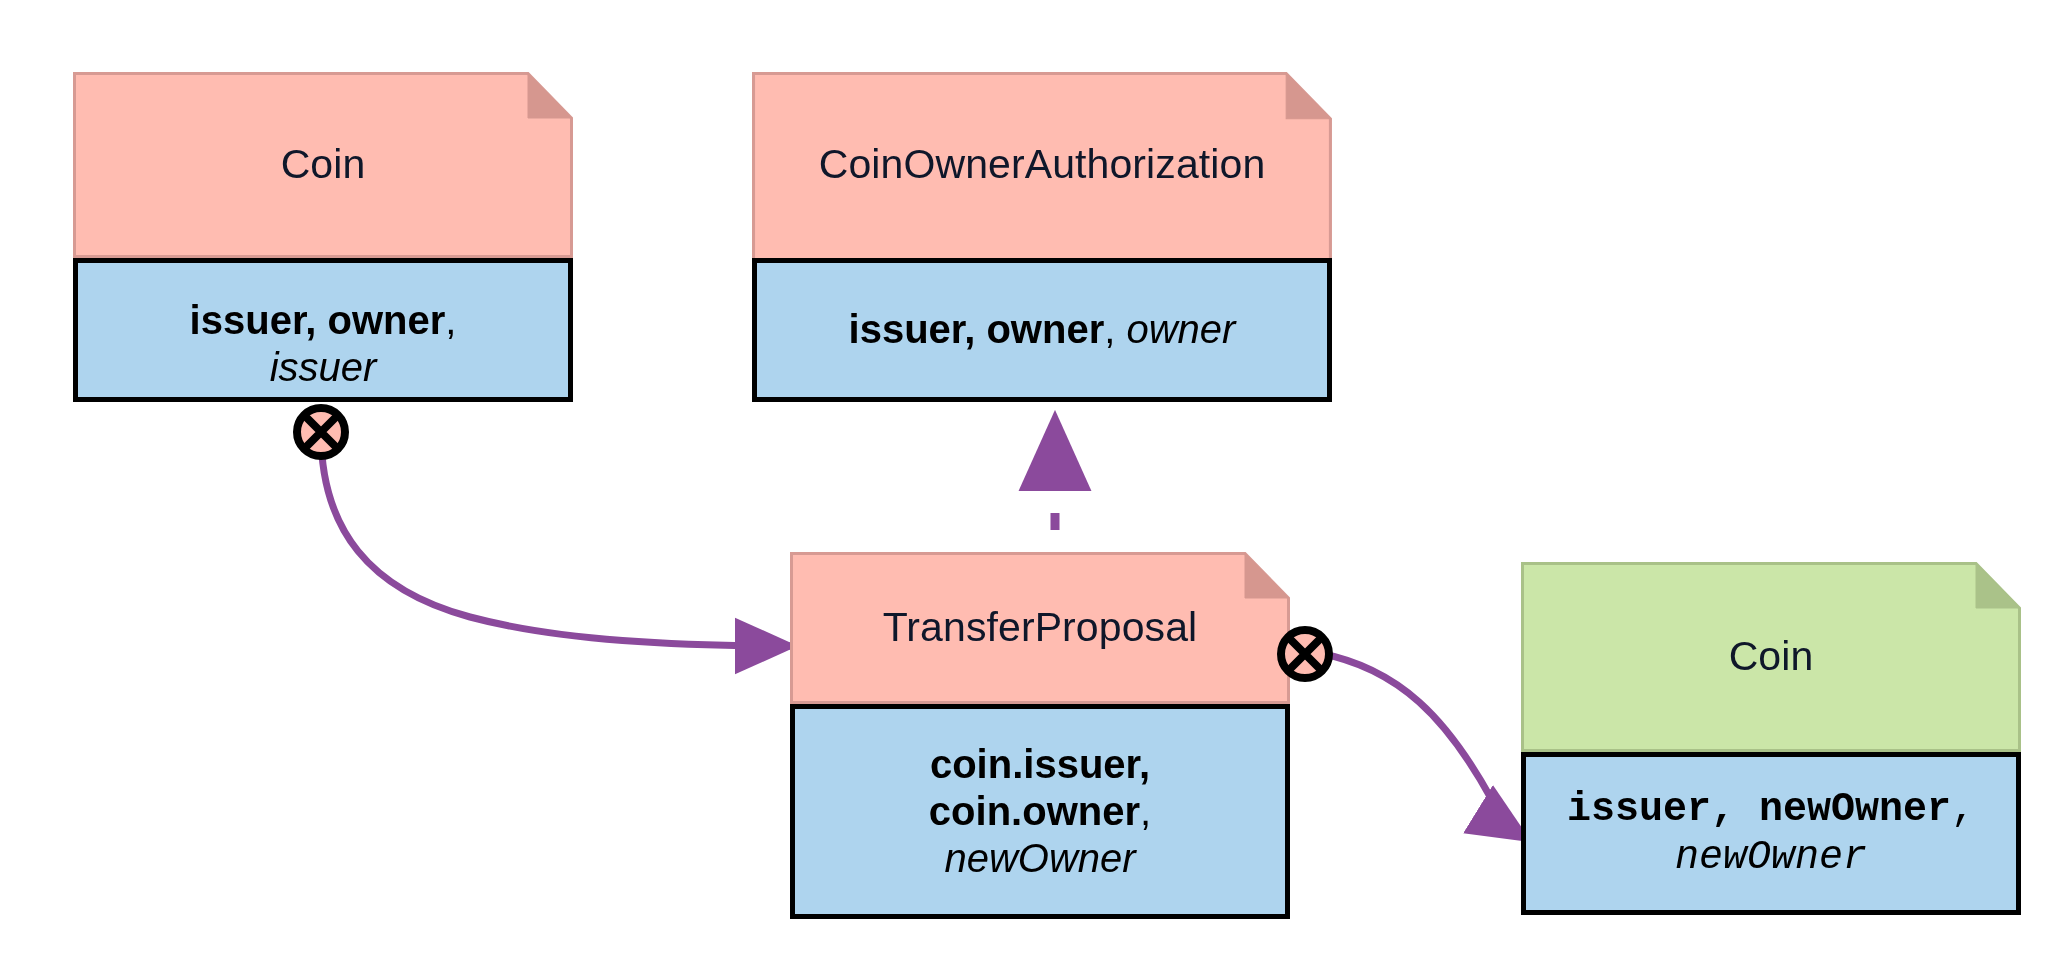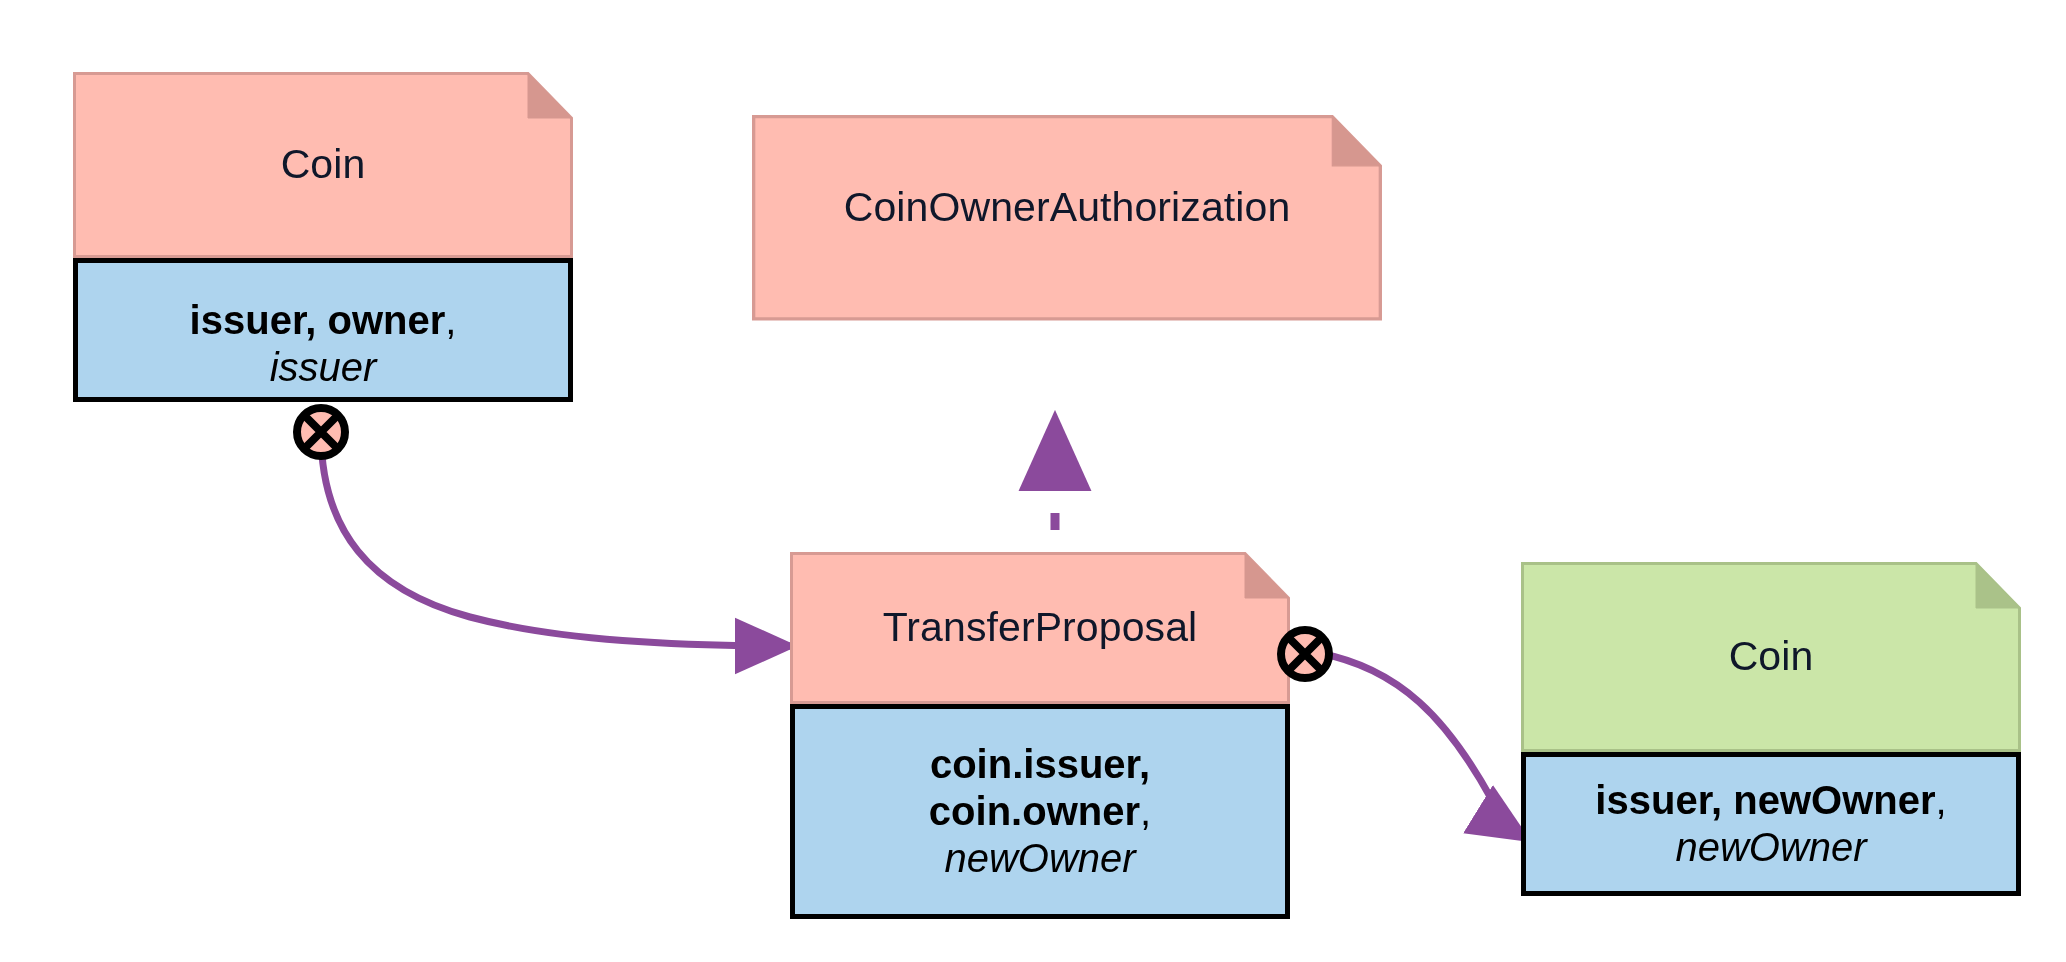--- a/index.html
+++ b/index.html
@@ -128,27 +128,32 @@
       <span class="hdr-label">Coin</span>
     </div>
     <div class="node-body" style="height:144px;align-items:flex-end;">
       <span class="body-text">
         <span class="attr-key">issuer, owner</span><span class="attr-sep">,</span><br>
         <span class="attr-val">issuer</span>
       </span>
     </div>
   </div>
 
-  <div class="node" style="left:752px; top:72px; width:630px;margin-top:43px;">
+  <div class="node" style="left:752px; top:72px; width:580px;">
     <div class="node-header" style="height:186px;">
       <svg class="hdr-shape" viewBox="0 0 570 186" preserveAspectRatio="none" xmlns="http://www.w3.org/2000/svg">
         <path d="M 1.5 1.5 L 525 1.5 L 568.5 46 L 568.5 184.5 L 1.5 184.5 Z" fill="#ffbcb1" stroke="#d79a93" stroke-width="3"></path>
         <path d="M 525 1.5 L 568.5 46 L 525 46 Z" fill="#d6978f" stroke="#d6978f" stroke-width="1"></path>
       </svg>
       <span class="hdr-label">CoinOwnerAuthorization</span>
+    </div>
+    <div class="node-body" style="height:144px;">
+      <span class="body-text">
+        <span class="attr-key">issuer, owner</span><span class="attr-sep">, </span><span class="attr-val">owner</span>
+      </span>
     </div>
   </div>
 
   <div class="node" style="left:790px; top:552px; width:500px;">
     <div class="node-header" style="height:152px;">
       <svg class="hdr-shape" viewBox="0 0 500 152" preserveAspectRatio="none" xmlns="http://www.w3.org/2000/svg">
         <path d="M 1.5 1.5 L 455 1.5 L 498.5 46 L 498.5 150.5 L 1.5 150.5 Z" fill="#ffbcb1" stroke="#d79a93" stroke-width="3"></path>
         <path d="M 455 1.5 L 498.5 46 L 455 46 Z" fill="#d6978f" stroke="#d6978f" stroke-width="1"></path>
       </svg>
       <span class="hdr-label">TransferProposal</span>
@@ -163,21 +168,21 @@
   </div>
 
   <div class="node" style="left:1521px; top:562px; width:500px;">
     <div class="node-header" style="height:190px;">
       <svg class="hdr-shape" viewBox="0 0 500 190" preserveAspectRatio="none" xmlns="http://www.w3.org/2000/svg">
         <path d="M 1.5 1.5 L 455 1.5 L 498.5 46 L 498.5 188.5 L 1.5 188.5 Z" fill="#cbe6a8" stroke="#a9c188" stroke-width="3"></path>
         <path d="M 455 1.5 L 498.5 46 L 455 46 Z" fill="#aac289" stroke="#aac289" stroke-width="1"></path>
       </svg>
       <span class="hdr-label">Coin</span>
     </div>
-    <div class="node-body" style="height:144px;">
+    <div class="node-body" style="height:163px;font-family:Liberation Mono, monospace;">
       <span class="body-text">
         <span class="attr-key">issuer, newOwner</span><span class="attr-sep">,</span><br>
         <span class="attr-val">newOwner</span>
       </span>
     </div>
   </div>
 
   <svg class="xcircle" style="left:289px; top:400px;" width="64" height="64" viewBox="0 0 64 64" xmlns="http://www.w3.org/2000/svg">
     <circle cx="32" cy="32" r="24" fill="#ffbcb1" stroke="#000000" stroke-width="8"></circle>
     <path d="M 15.5 15.5 L 48.5 48.5 M 48.5 15.5 L 15.5 48.5" stroke="#000000" stroke-width="8" stroke-linecap="butt" fill="none"></path>

